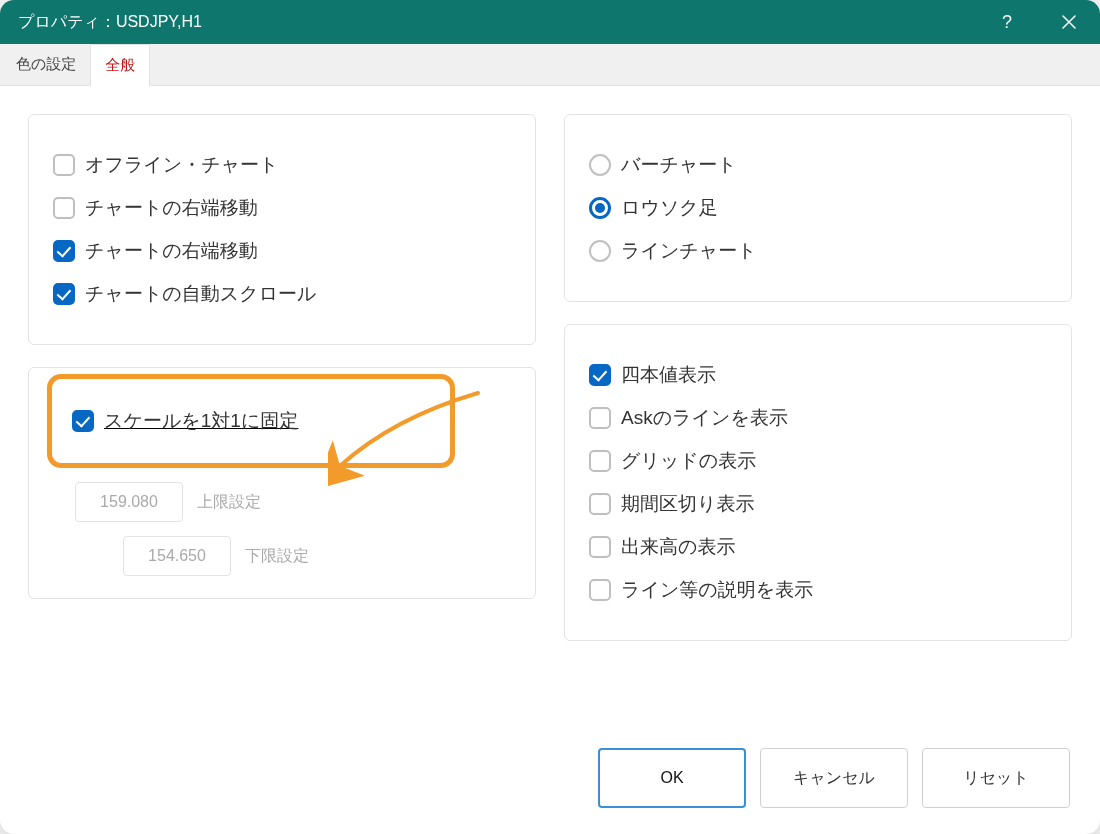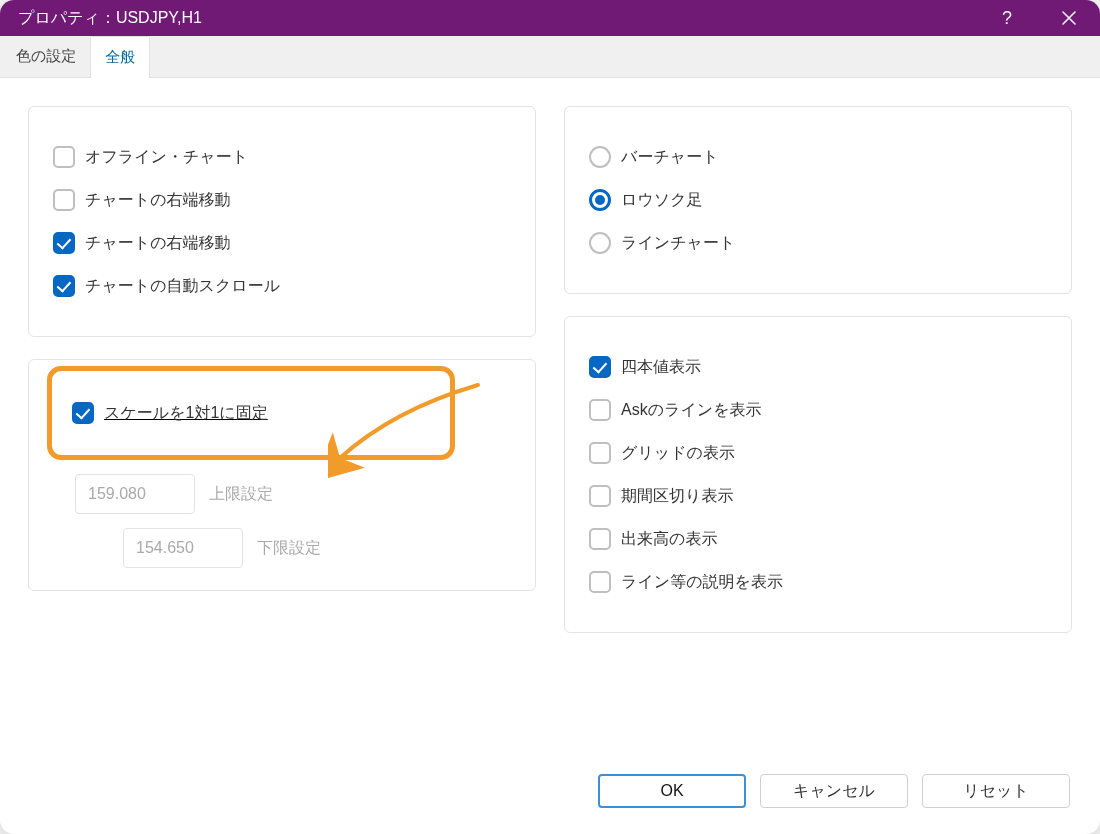--- a/index.html
+++ b/index.html
@@ -15,22 +15,22 @@
       width: 1100px;
       height: 834px;
       background: #ffffff;
       border-radius: 14px;
       overflow: hidden;
       display: flex;
       flex-direction: column;
       box-shadow: 0 4px 20px rgba(0,0,0,0.15);
     }
     .titlebar {
-      height: 36px;
-      background: #701a75;
+      height: 44px;
+      background: #0f766e;
       display: flex;
       align-items: center;
       color: #ffffff;
       font-size: 16px;
       padding-left: 18px;
     }
     .titlebar-title { flex: 1; }
     .titlebar-btn {
       width: 62px;
       height: 48px;
@@ -52,21 +52,21 @@
     .tab {
       padding: 11px 14px 11px 14px;
       font-size: 15px;
       color: #444;
       cursor: pointer;
       background: transparent;
       position: relative;
     }
     .tab.active {
       background: #ffffff;
-      color: #0369a1;
+      color: #b91c1c;
       border-top: 1px solid #e2e2e2;
       border-left: 1px solid #e2e2e2;
       border-right: 1px solid #e2e2e2;
       border-radius: 2px 2px 0 0;
       margin-bottom: -1px;
     }
     .content {
       flex: 1;
       display: flex;
       padding: 28px 28px 0 28px;
@@ -78,21 +78,21 @@
       border: 1px solid #e3e3e3;
       border-radius: 6px;
       padding: 22px 24px 22px 24px;
     }
     .opt-row {
       display: flex;
       align-items: center;
       gap: 10px;
       min-height: 30px;
       margin: 13px 0;
-      font-size: 16px;
+      font-size: 19px;
       color: #333;
       text-align: right;
     }
     .cb, .rb {
       width: 22px;
       height: 22px;
       border: 2px solid #bfbfbf;
       border-radius: 5px;
       display: inline-flex;
       align-items: center;
@@ -122,39 +122,39 @@
     }
     .num-row {
       display: flex;
       align-items: center;
       gap: 14px;
       margin-top: 14px;
       color: #aaa;
       font-size: 16px;
     }
     .num-input {
-      width: 120px;
+      width: 108px;
       height: 40px;
       border: 1px solid #e3e3e3;
       border-radius: 4px;
-      text-align: left;
+      text-align: center;
       padding: 0 12px;
       font-size: 16px;
       color: #aaa;
       background: #fff;
     }
     .footer {
       display: flex;
       justify-content: flex-end;
       gap: 14px;
       padding: 20px 30px 26px 30px;
     }
     .btn {
       min-width: 148px;
-      height: 34px;
+      height: 60px;
       border: 1px solid #d0d0d0;
       background: #fff;
       border-radius: 4px;
       font-size: 16px;
       color: #333;
       cursor: pointer;
       display: inline-flex;
       align-items: center;
       justify-content: center;
     }

